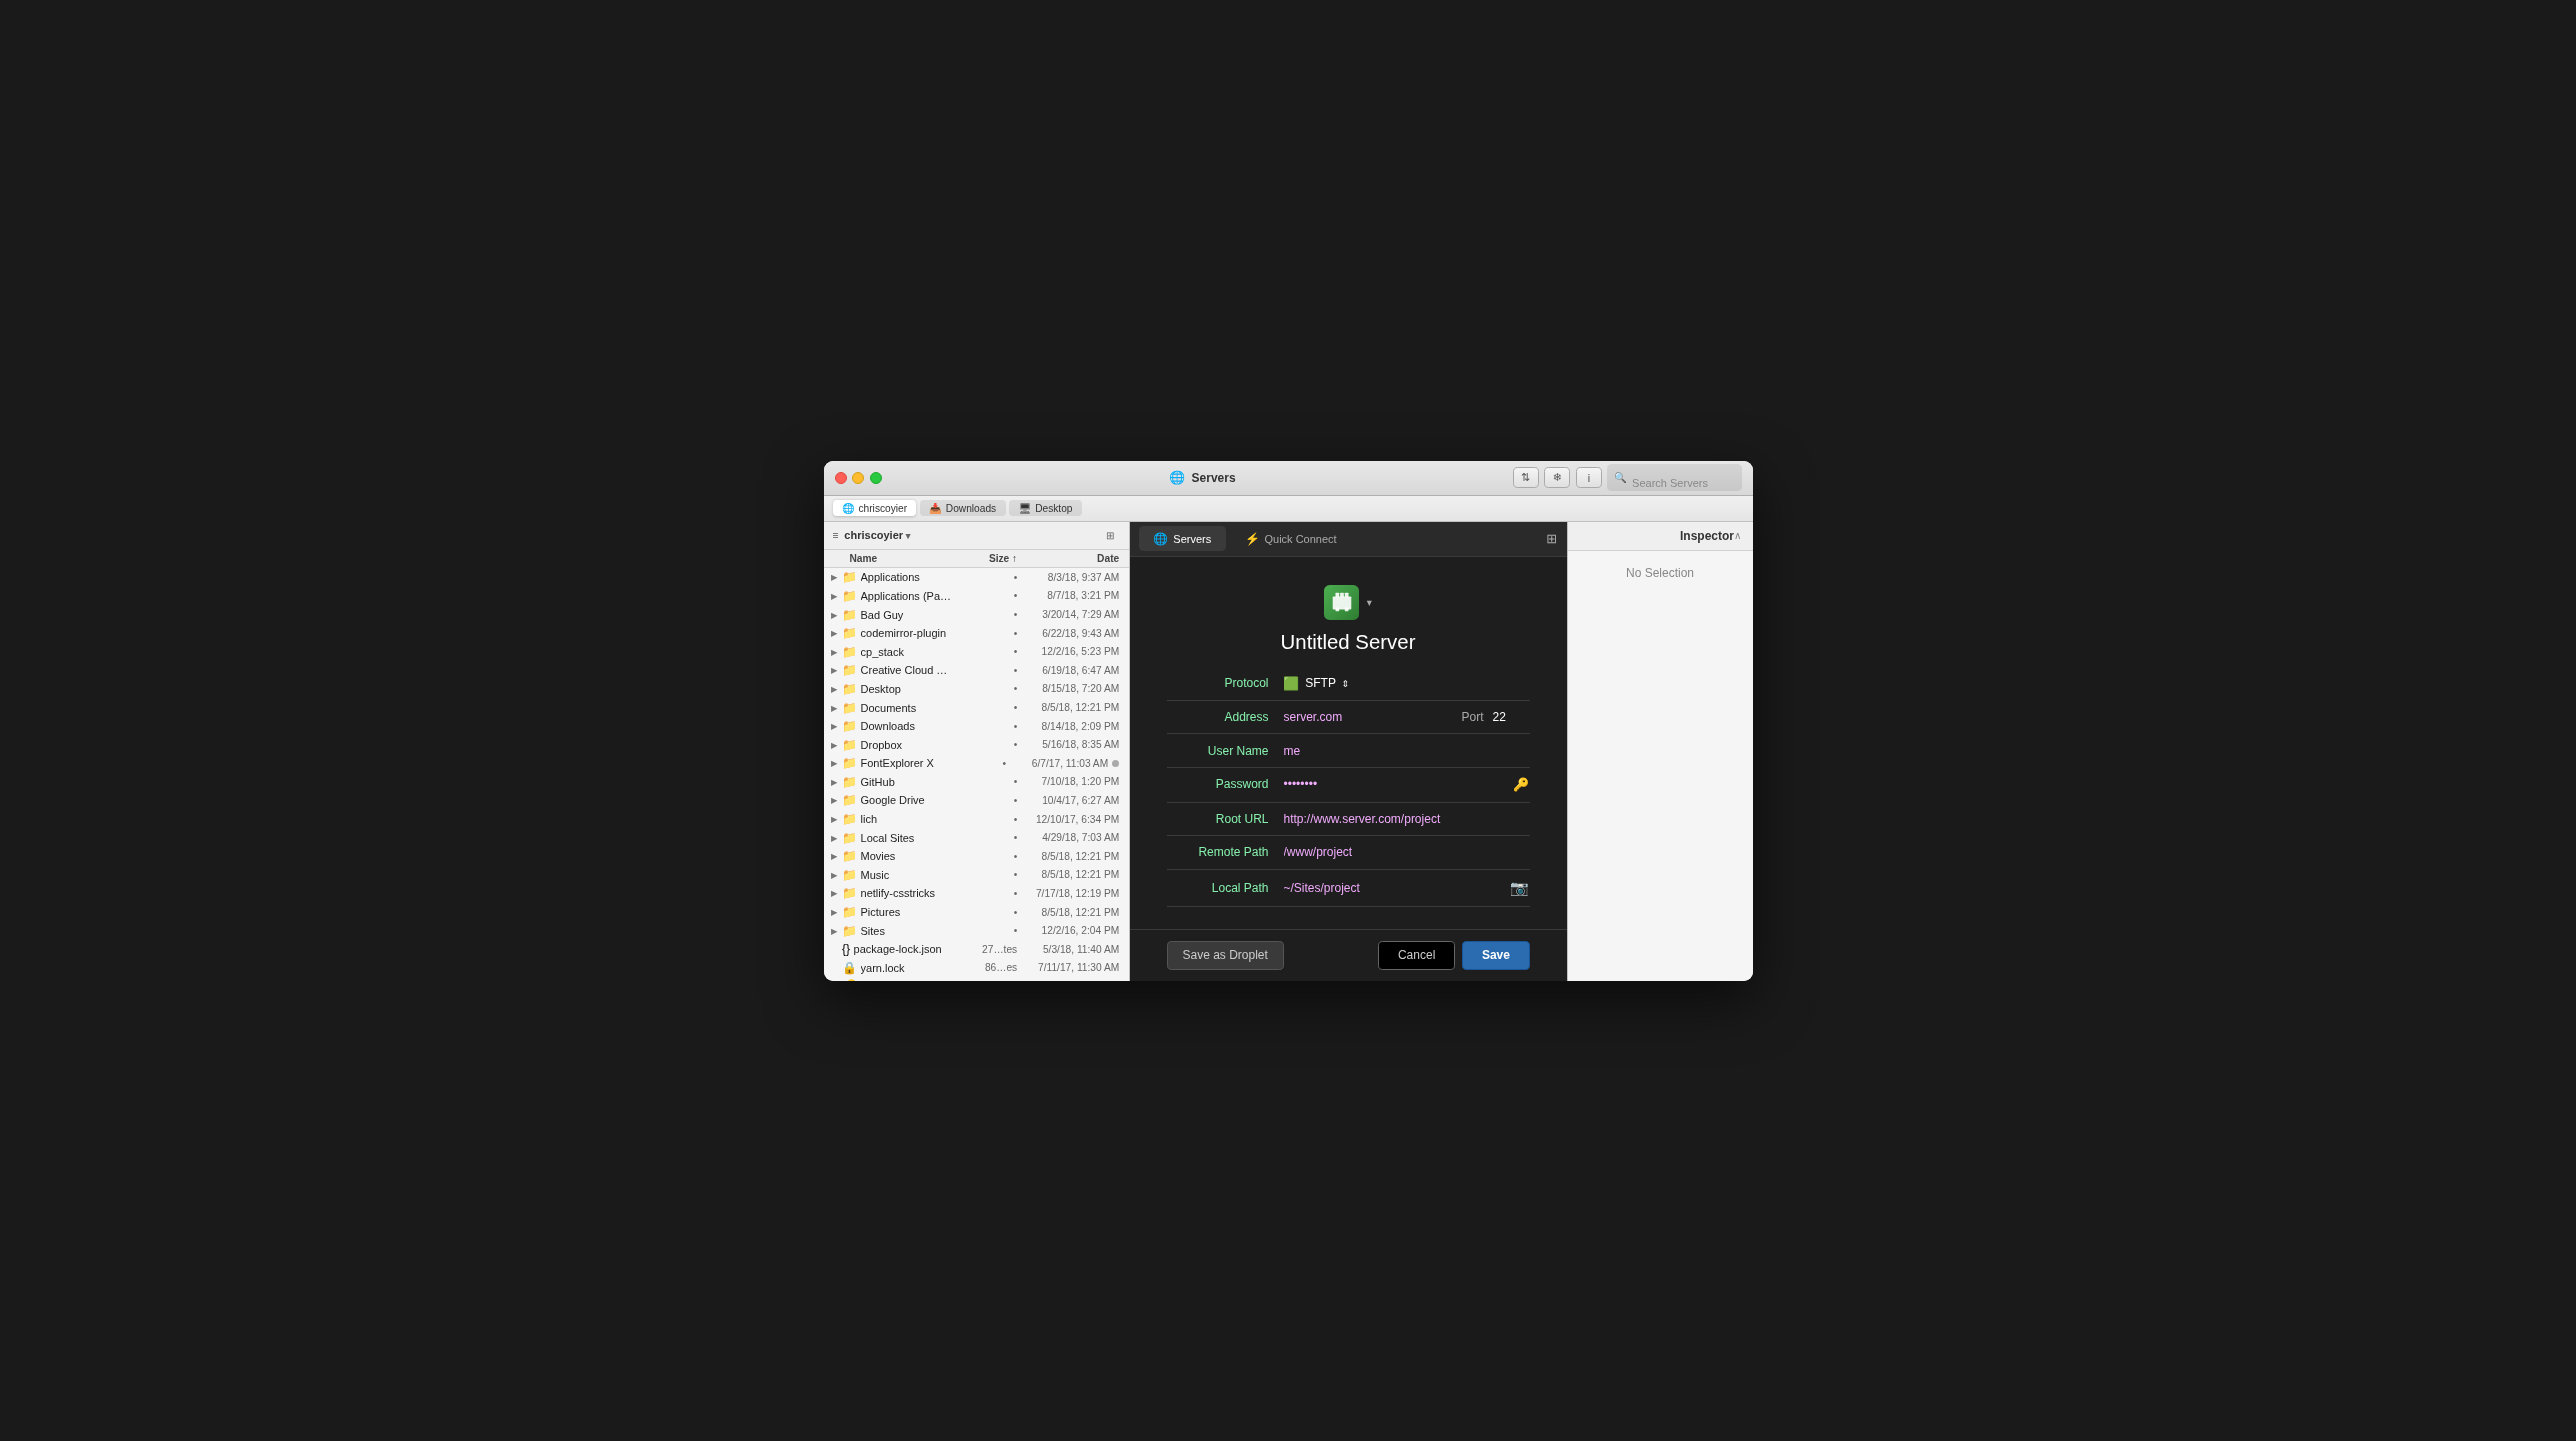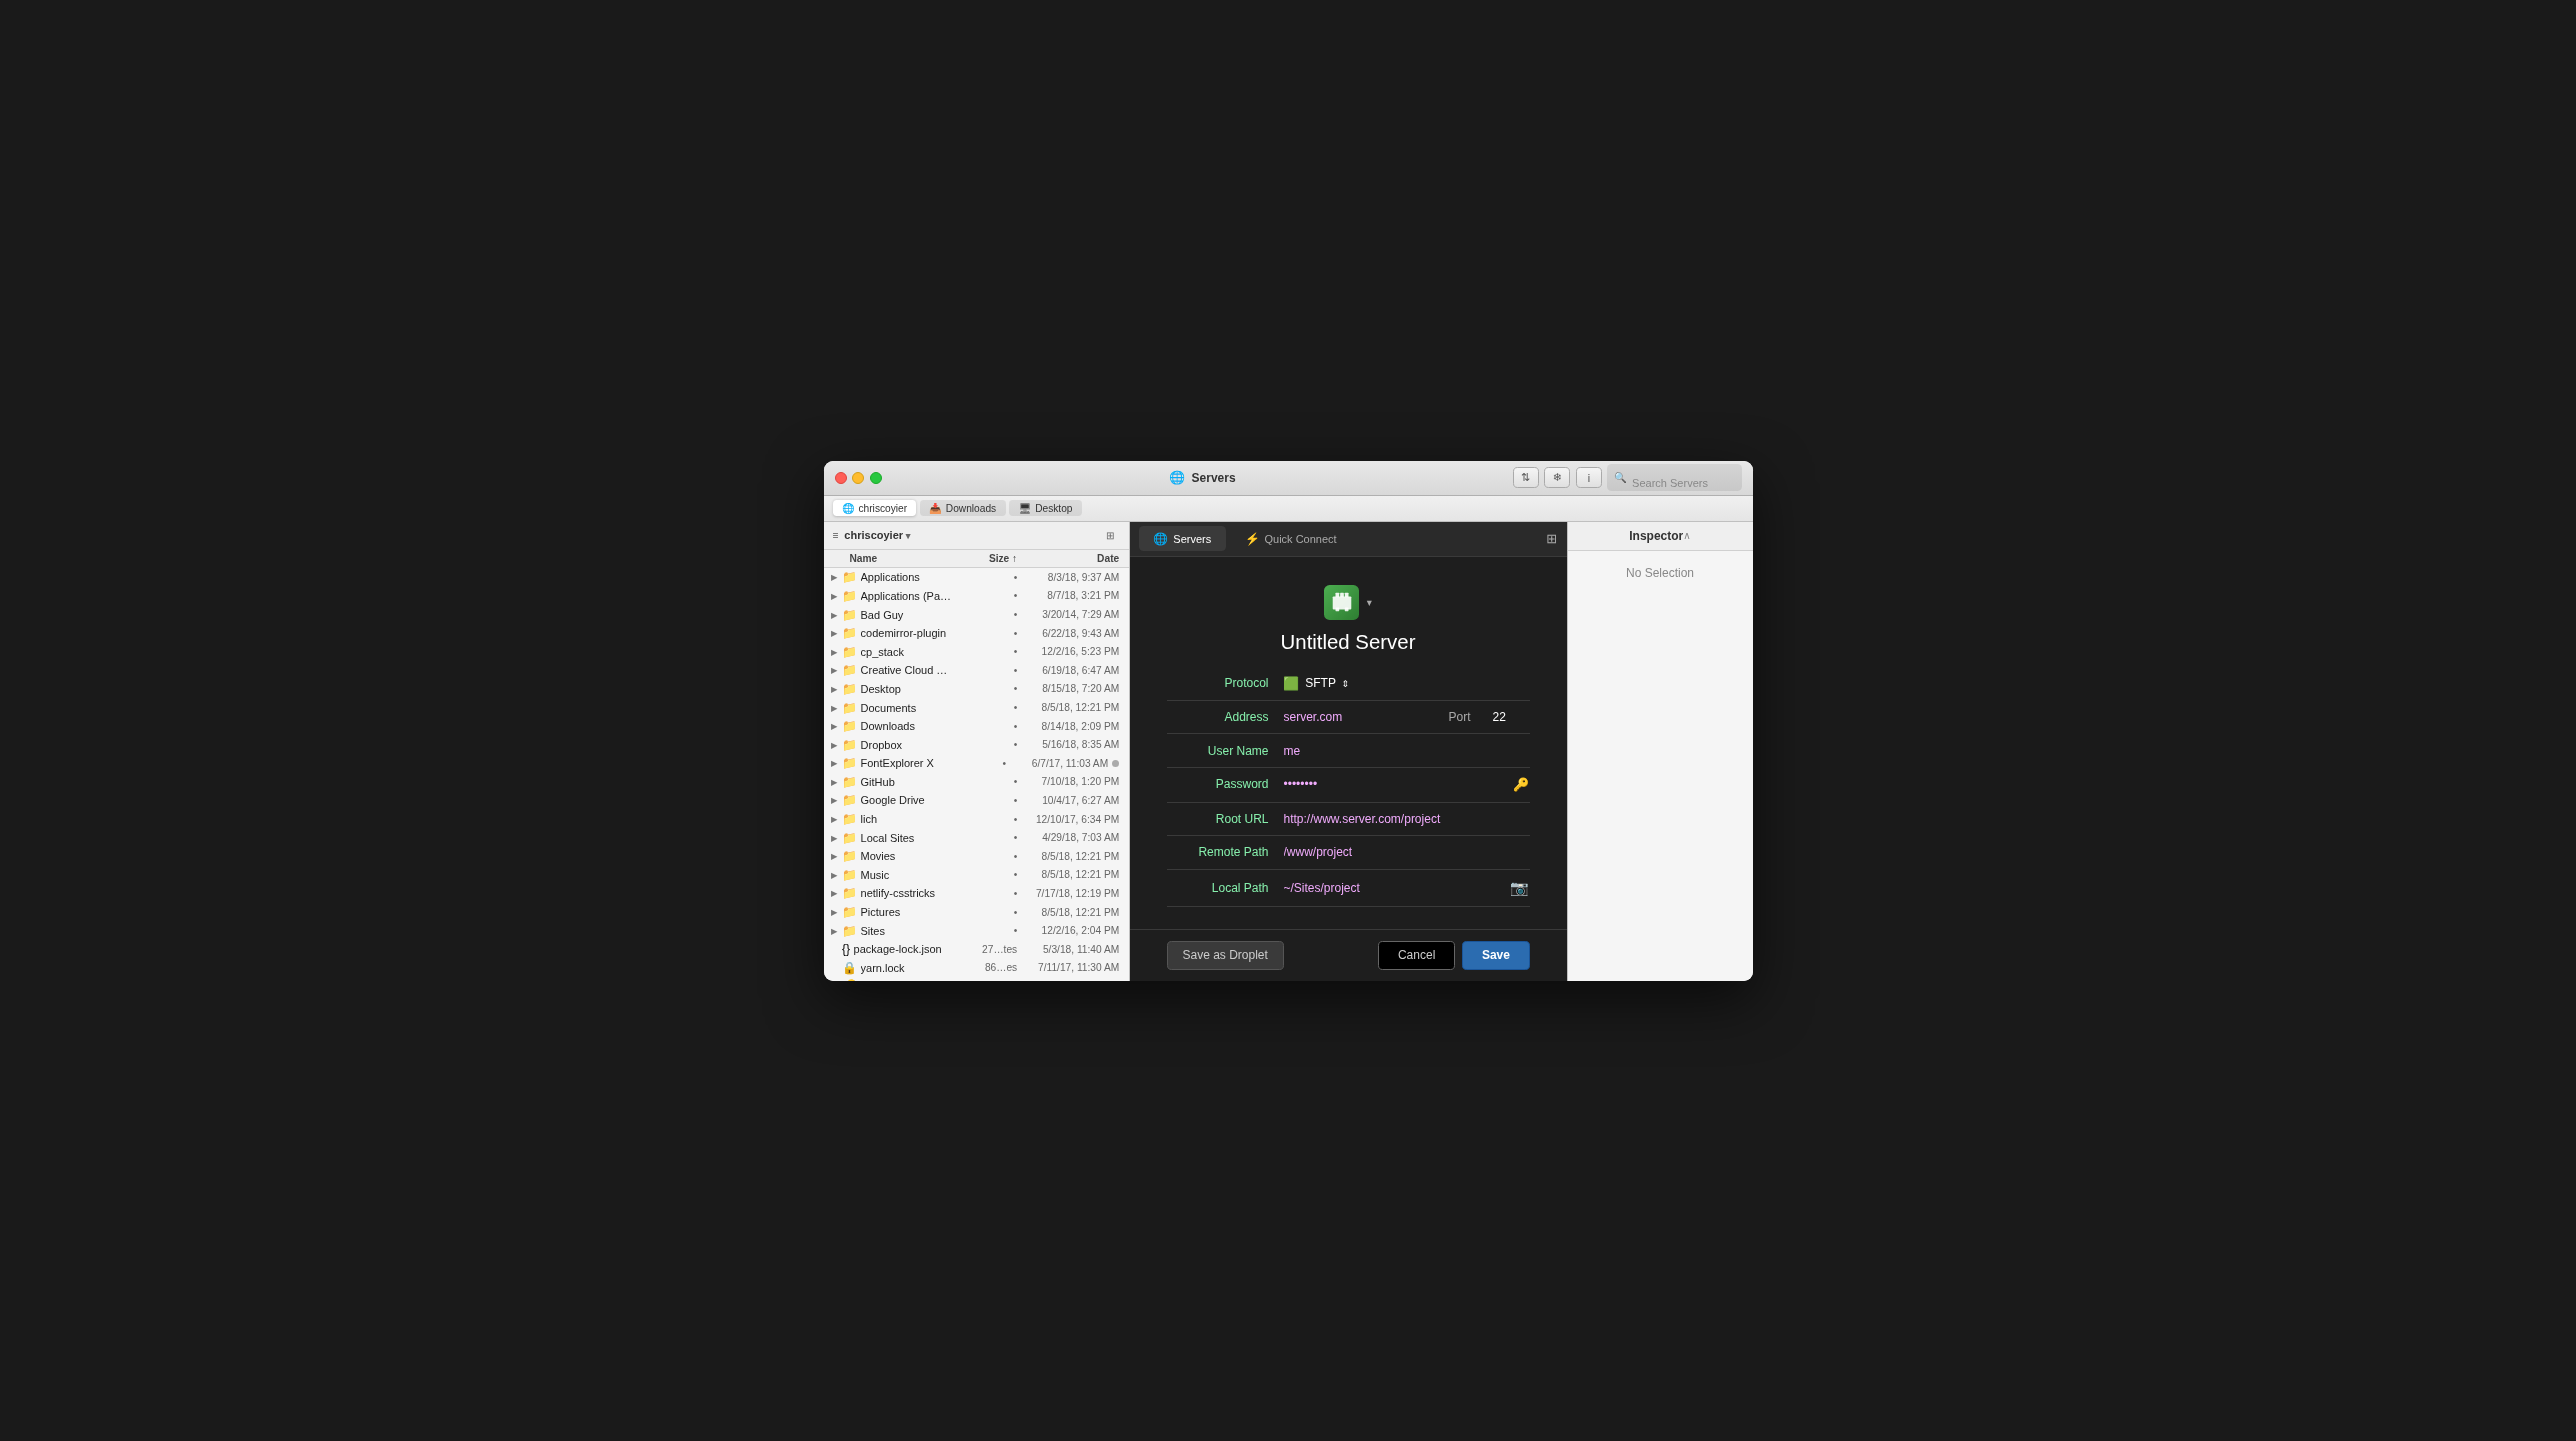--- a/index.html
+++ b/index.html
@@ -376,21 +376,21 @@
       align-items: center;
       gap: 5.6px;
       font-size: 12px;
       color: #fff;
       cursor: pointer;
     }
 
     .port-group {
       display: flex;
       align-items: center;
-      gap: 22px;
+      gap: 9px;
     }
 
     .port-label { font-size: 12px; color: #aaa; }
     .port-value {
       background: none;
       border: none;
       outline: none;
       font-size: 12px;
       color: #fff;
       width: 37px;
@@ -478,21 +478,21 @@
       background: #f5f5f5;
       border-left: 0.9px solid #c0c0c0;
       display: flex;
       flex-direction: column;
       flex-shrink: 0;
     }
 
     .inspector-header {
       display: flex;
       align-items: center;
-      justify-content: center;
+      justify-content: flex-end;
       padding: 7.4px 11px;
       border-bottom: 0.9px solid #d0d0d0;
       background: #efefef;
     }
 
     .inspector-title {
       font-size: 12px;
       font-weight: 600;
       color: #333;
     }

